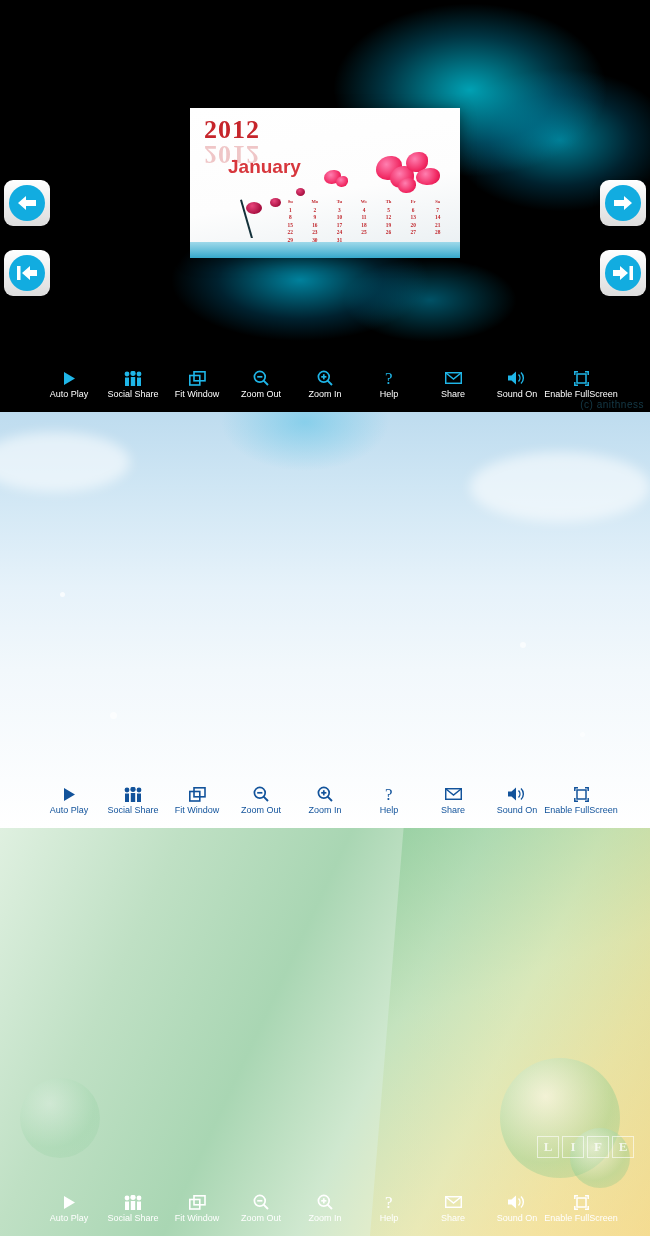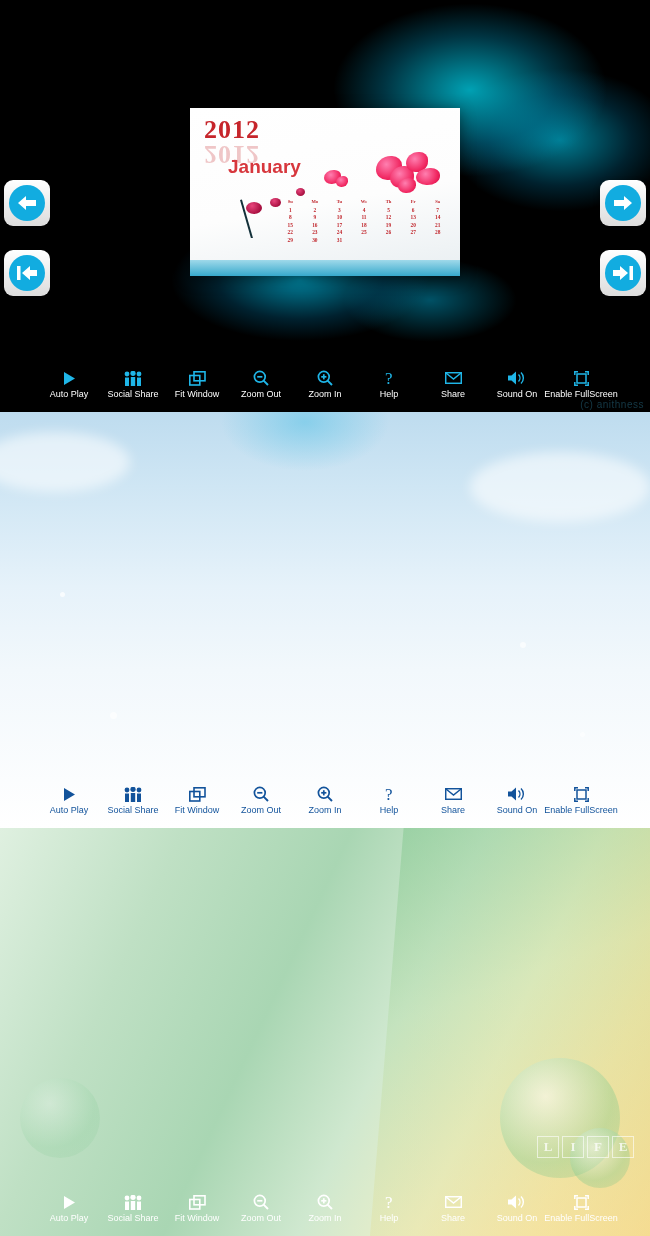--- a/index.html
+++ b/index.html
@@ -43,21 +43,21 @@
   }
   .blob {
     position:absolute; border-radius:50%;
     background:radial-gradient(circle at 38% 32%, rgba(255,255,255,.5), rgba(120,200,140,.35) 60%, rgba(90,175,110,.15));
   }
   .cloud { position:absolute; border-radius:50%; background:rgba(255,255,255,.55); filter:blur(6px); }
   .dot { position:absolute; border-radius:50%; background:rgba(255,255,255,.9); }
 
   
   .page-wrap { position:absolute; }
-  #page-1 { left:190px; top:108px; width:270px; height:168px; }
+  #page-1 { left:190px; top:108px; width:270px; height:150px; }
 
   .page-shadow { position:absolute; inset:0; box-shadow:0 3px 14px rgba(0,0,0,.45); }
 
   
   .jan {
     position:absolute; inset:0;
     background:linear-gradient(170deg,#ffffff 0%,#fdfdfd 55%,#e8eef1 100%);
     overflow:hidden;
   }
   .jan .yr {

